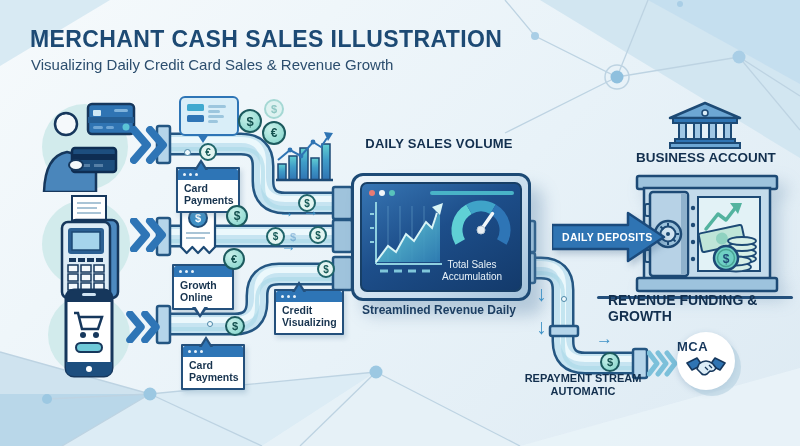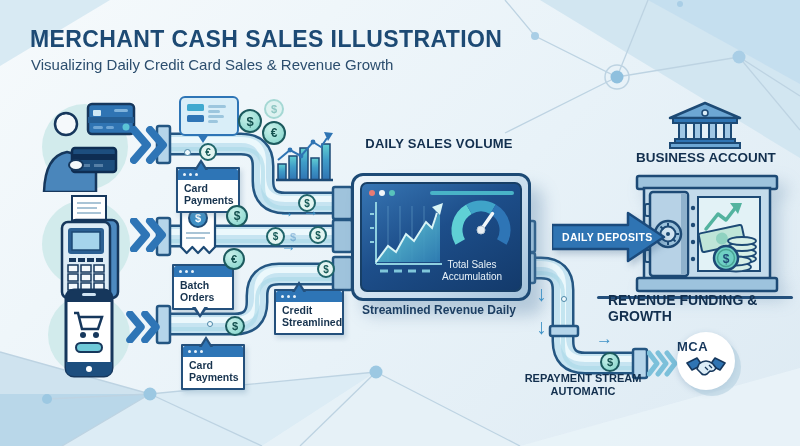--- a/index.html
+++ b/index.html
@@ -310,35 +310,35 @@
         <span>Payments</span>
       </div>
   </div>
   <div class="bubble" style="left:172px;top:264px;width:58px">
     <div class="bhdr">
         <i></i>
         <i></i>
         <i></i>
       </div>
     <div class="btxt">
-        <span>Batch</span>
-        <span>Orders</span>
+        <span>Growth</span>
+        <span>Online</span>
       </div>
     <div class="tail tail-down"></div>
   </div>
   <div class="bubble" style="left:274px;top:289px;width:66px">
     <div class="tail tail-up"></div>
     <div class="bhdr">
         <i></i>
         <i></i>
         <i></i>
       </div>
     <div class="btxt">
         <span>Credit</span>
-        <span>Streamlined</span>
+        <span>Visualizing</span>
       </div>
   </div>
   <div class="bubble" style="left:181px;top:344px;width:60px">
     <div class="tail tail-up"></div>
     <div class="bhdr">
         <i></i>
         <i></i>
         <i></i>
       </div>
     <div class="btxt">

